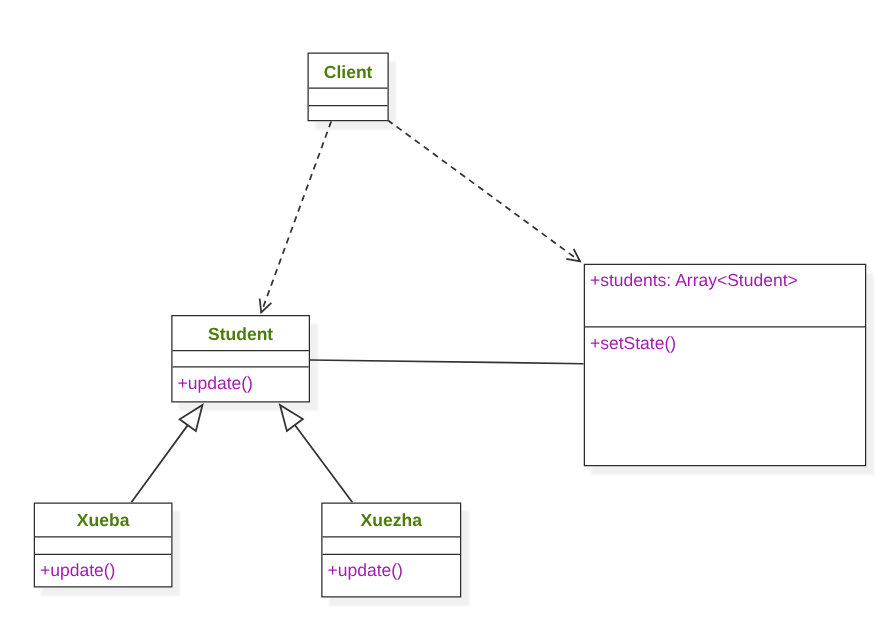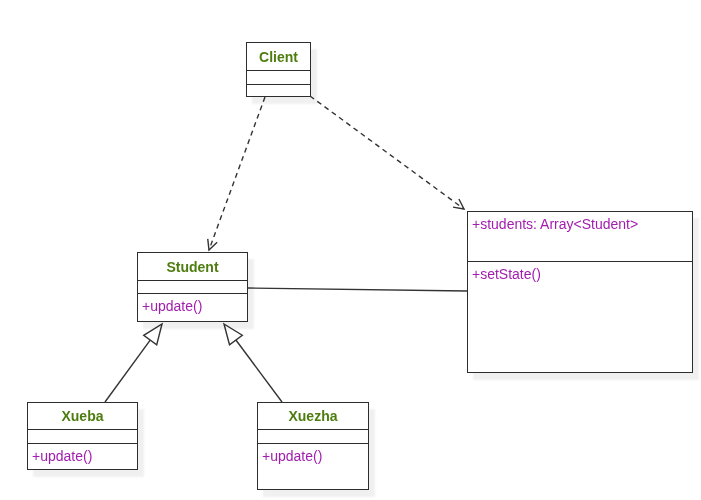--- a/index.html
+++ b/index.html
@@ -92,21 +92,21 @@
   </div>
 
   <div class="uml-class" style="left:27px; top:402px; width:111px; height:68px;" data-interactable="true">
     <div class="uml-title" style="height:27px;" data-interactable="false">Xueba</div>
     <div class="uml-attrs" style="height:14px;" data-interactable="false"></div>
     <div class="uml-methods" data-interactable="false">
       <div class="member" data-interactable="false">+update()</div>
     </div>
   </div>
 
-  <div class="uml-class" style="left:257px; top:402px; width:112px; height:88px;justify-content:space-between;" data-interactable="true">
+  <div class="uml-class" style="left:257px; top:402px; width:112px; height:76px;justify-content:space-between;" data-interactable="true">
     <div class="uml-title" style="height:27px;" data-interactable="false">Xuezha</div>
     <div class="uml-attrs" style="height:14px;" data-interactable="false"></div>
     <div class="uml-methods" data-interactable="false">
       <div class="member" data-interactable="false">+update()</div>
     </div>
   </div>
 
 </div>
 
 </body></html>

